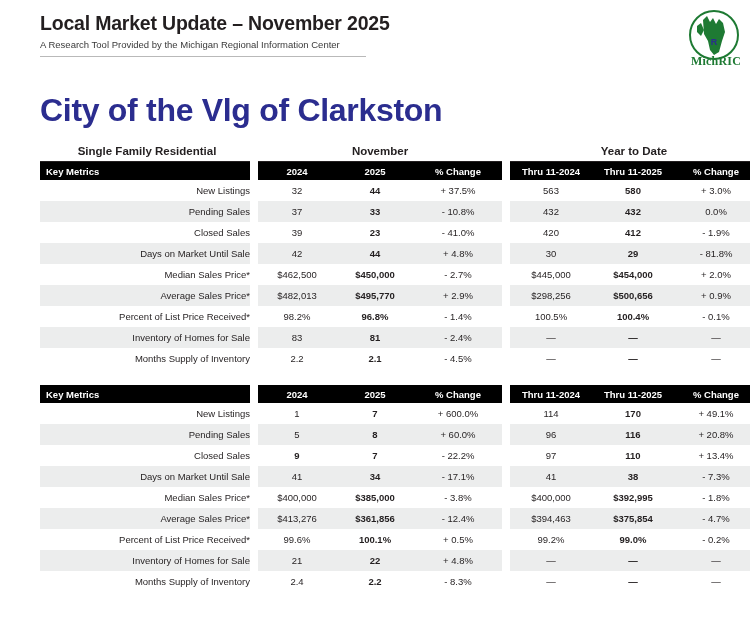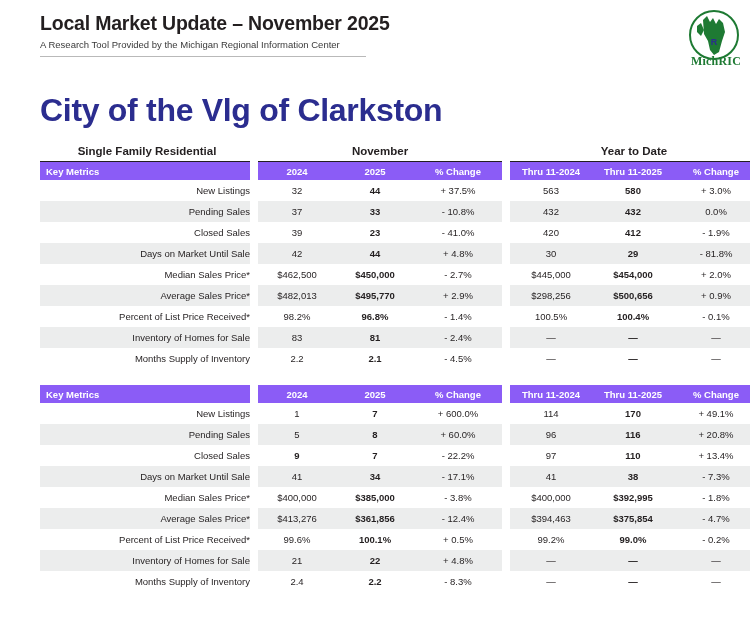--- a/index.html
+++ b/index.html
@@ -118,21 +118,21 @@
     vertical-align: bottom;
     border-bottom: 1.6px solid #231f20;
     color: #231f20;
   }
   .spacer-col {
     width: 8px;
     border-bottom: none !important;
   }
 
   tr.keyrow td {
-    background: #8b5cf6;
+    background: #000000;
     color: #ffffff;
     font-size: 9.5px;
     font-weight: bold;
     height: 18px;
     text-align: center;
     vertical-align: middle;
   }
   tr.keyrow td.key-label {
     text-align: left;
     padding-left: 6px !important;

